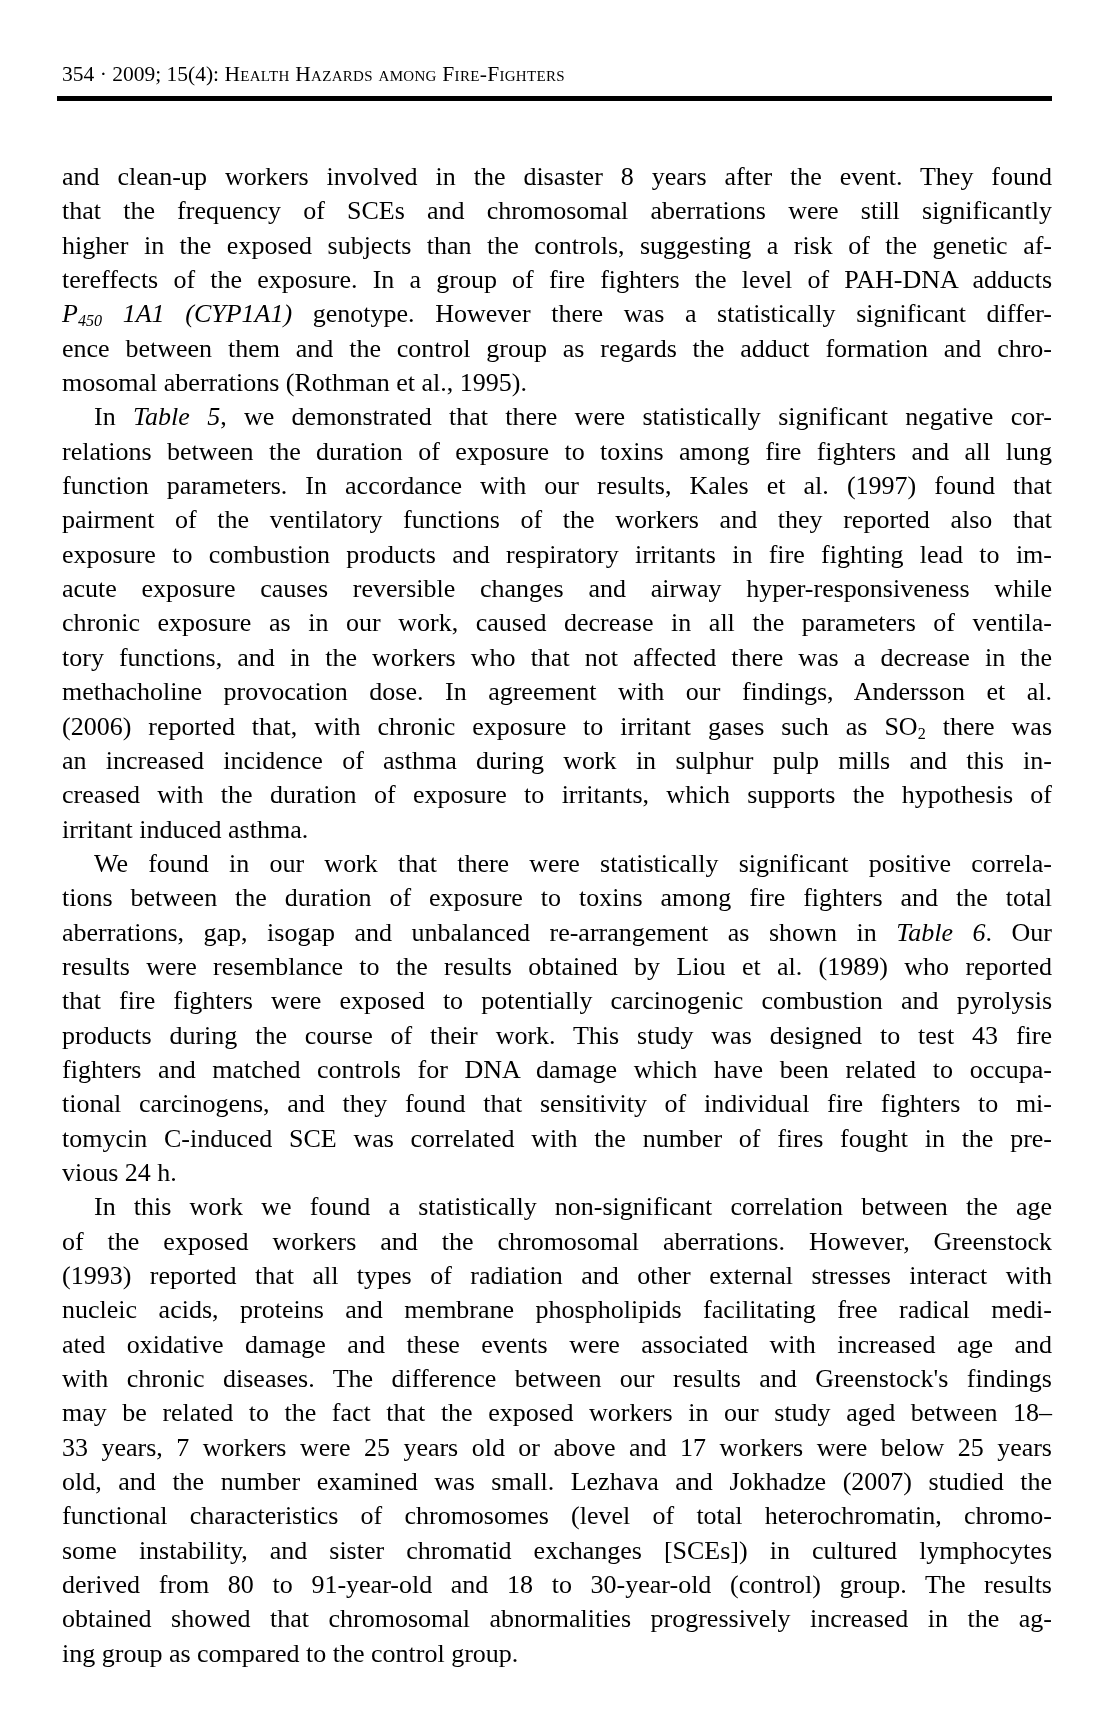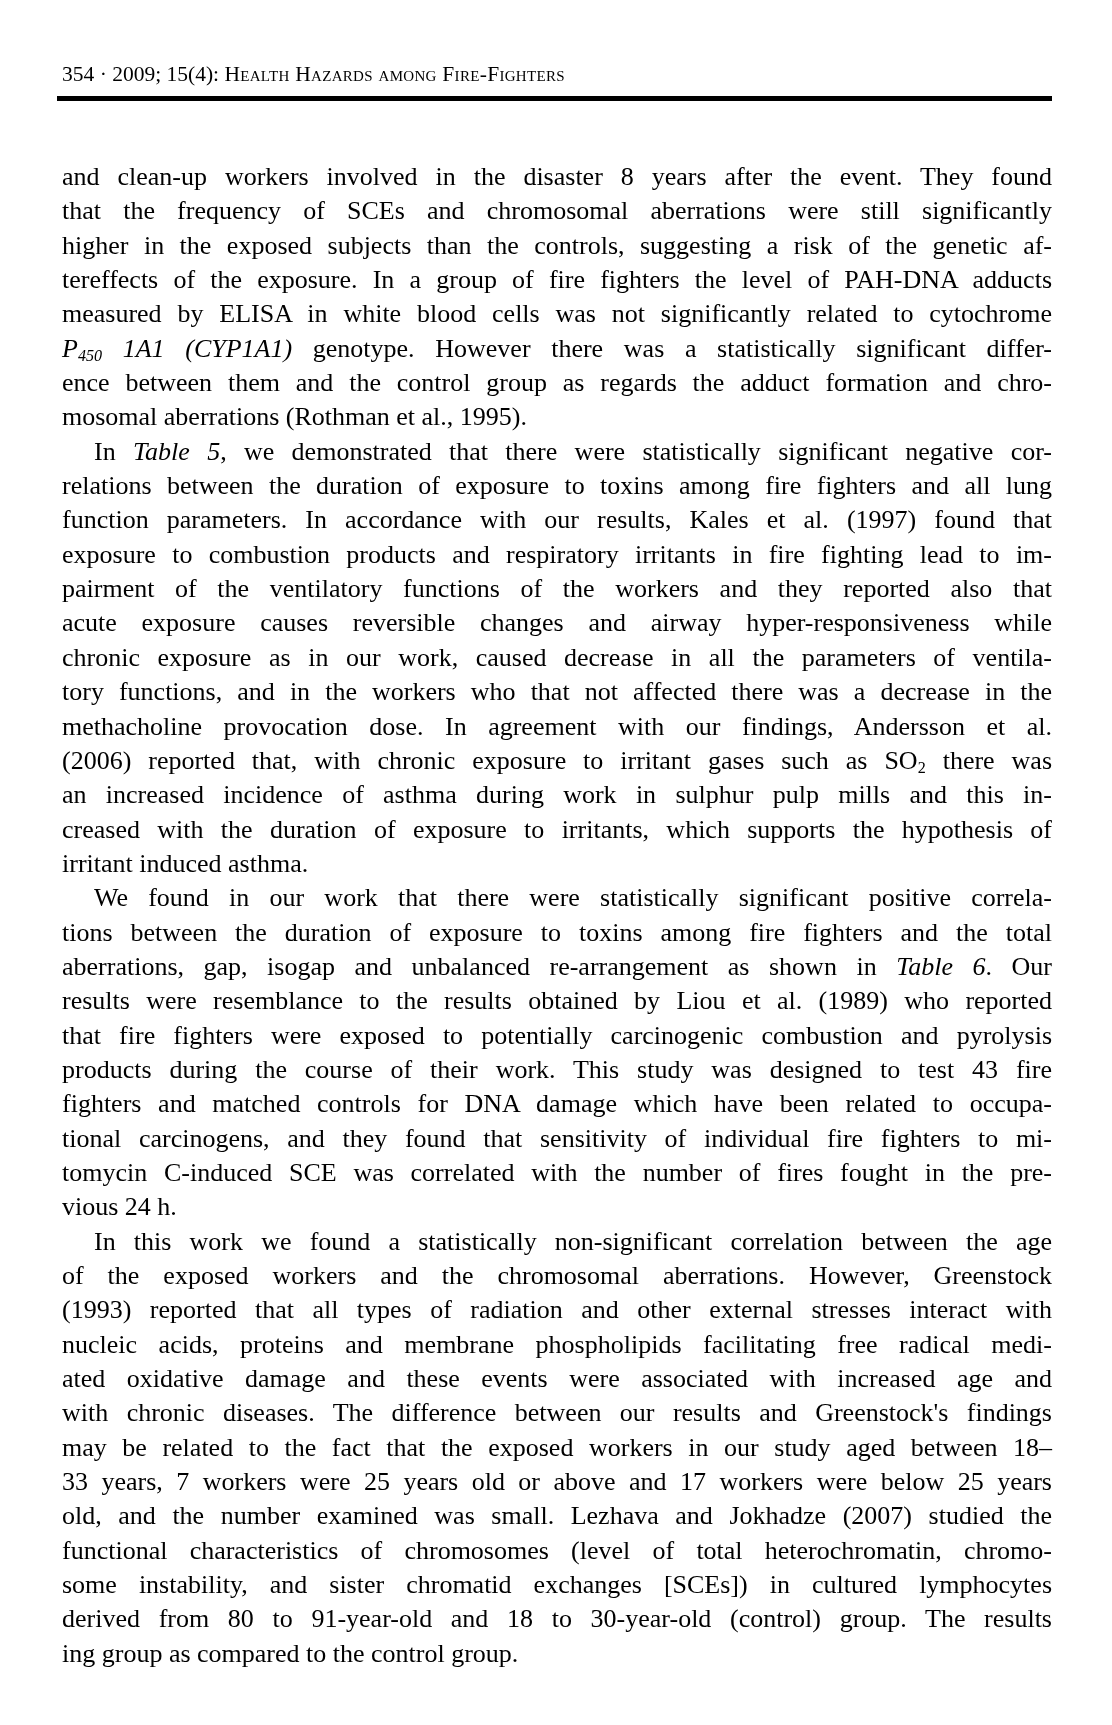--- a/index.html
+++ b/index.html
@@ -70,31 +70,30 @@
 
   <div class="header-rule"></div>
 
   <div class="article">
 
   <div class="para">
         <div class="line first">and clean-up workers involved in the disaster 8 years after the event. They found</div>
         <div class="line">that the frequency of SCEs and chromosomal aberrations were still significantly</div>
         <div class="line">higher in the exposed subjects than the controls, suggesting a risk of the genetic af-</div>
         <div class="line">tereffects of the exposure. In a group of fire fighters the level of PAH-DNA adducts</div>
-        <div class="line">measured by ELISA in white blood cells was not significantly related to cytochrome</div>
         <div class="line"><i>P<sub>450</sub> 1A1 (CYP1A1)</i> genotype. However there was a statistically significant differ-</div>
         <div class="line">ence between them and the control group as regards the adduct formation and chro-</div>
         <div class="line last">mosomal aberrations (Rothman et al., 1995).</div>
       </div>
       <div class="para indent">
         <div class="line first">In <i>Table 5</i>, we demonstrated that there were statistically significant negative cor-</div>
         <div class="line">relations between the duration of exposure to toxins among fire fighters and all lung</div>
         <div class="line">function parameters. In accordance with our results, Kales et al. (1997) found that</div>
+        <div class="line">pairment of the ventilatory functions of the workers and they reported also that</div>
         <div class="line">exposure to combustion products and respiratory irritants in fire fighting lead to im-</div>
-        <div class="line">pairment of the ventilatory functions of the workers and they reported also that</div>
         <div class="line">acute exposure causes reversible changes and airway hyper-responsiveness while</div>
         <div class="line">chronic exposure as in our work, caused decrease in all the parameters of ventila-</div>
         <div class="line">tory functions, and in the workers who that not affected there was a decrease in the</div>
         <div class="line">methacholine provocation dose. In agreement with our findings, Andersson et al.</div>
         <div class="line">(2006) reported that, with chronic exposure to irritant gases such as SO<sub>2</sub> there was</div>
         <div class="line">an increased incidence of asthma during work in sulphur pulp mills and this in-</div>
         <div class="line">creased with the duration of exposure to irritants, which supports the hypothesis of</div>
         <div class="line last">irritant induced asthma.</div>
       </div>
       <div class="para indent">
@@ -115,17 +114,18 @@
         <div class="line">(1993) reported that all types of radiation and other external stresses interact with</div>
         <div class="line">nucleic acids, proteins and membrane phospholipids facilitating free radical medi-</div>
         <div class="line">ated oxidative damage and these events were associated with increased age and</div>
         <div class="line">with chronic diseases. The difference between our results and Greenstock's findings</div>
         <div class="line">may be related to the fact that the exposed workers in our study aged between 18–</div>
         <div class="line">33 years, 7 workers were 25 years old or above and 17 workers were below 25 years</div>
         <div class="line">old, and the number examined was small. Lezhava and Jokhadze (2007) studied the</div>
         <div class="line">functional characteristics of chromosomes (level of total heterochromatin, chromo-</div>
         <div class="line">some instability, and sister chromatid exchanges [SCEs]) in cultured lymphocytes</div>
         <div class="line">derived from 80 to 91-year-old and 18 to 30-year-old (control) group. The results</div>
+        <div class="line">obtained showed that chromosomal abnormalities progressively increased in the ag-</div>
         <div class="line last">ing group as compared to the control group.</div>
       </div>
     </div>
 
 </div>
 
 </body></html>

